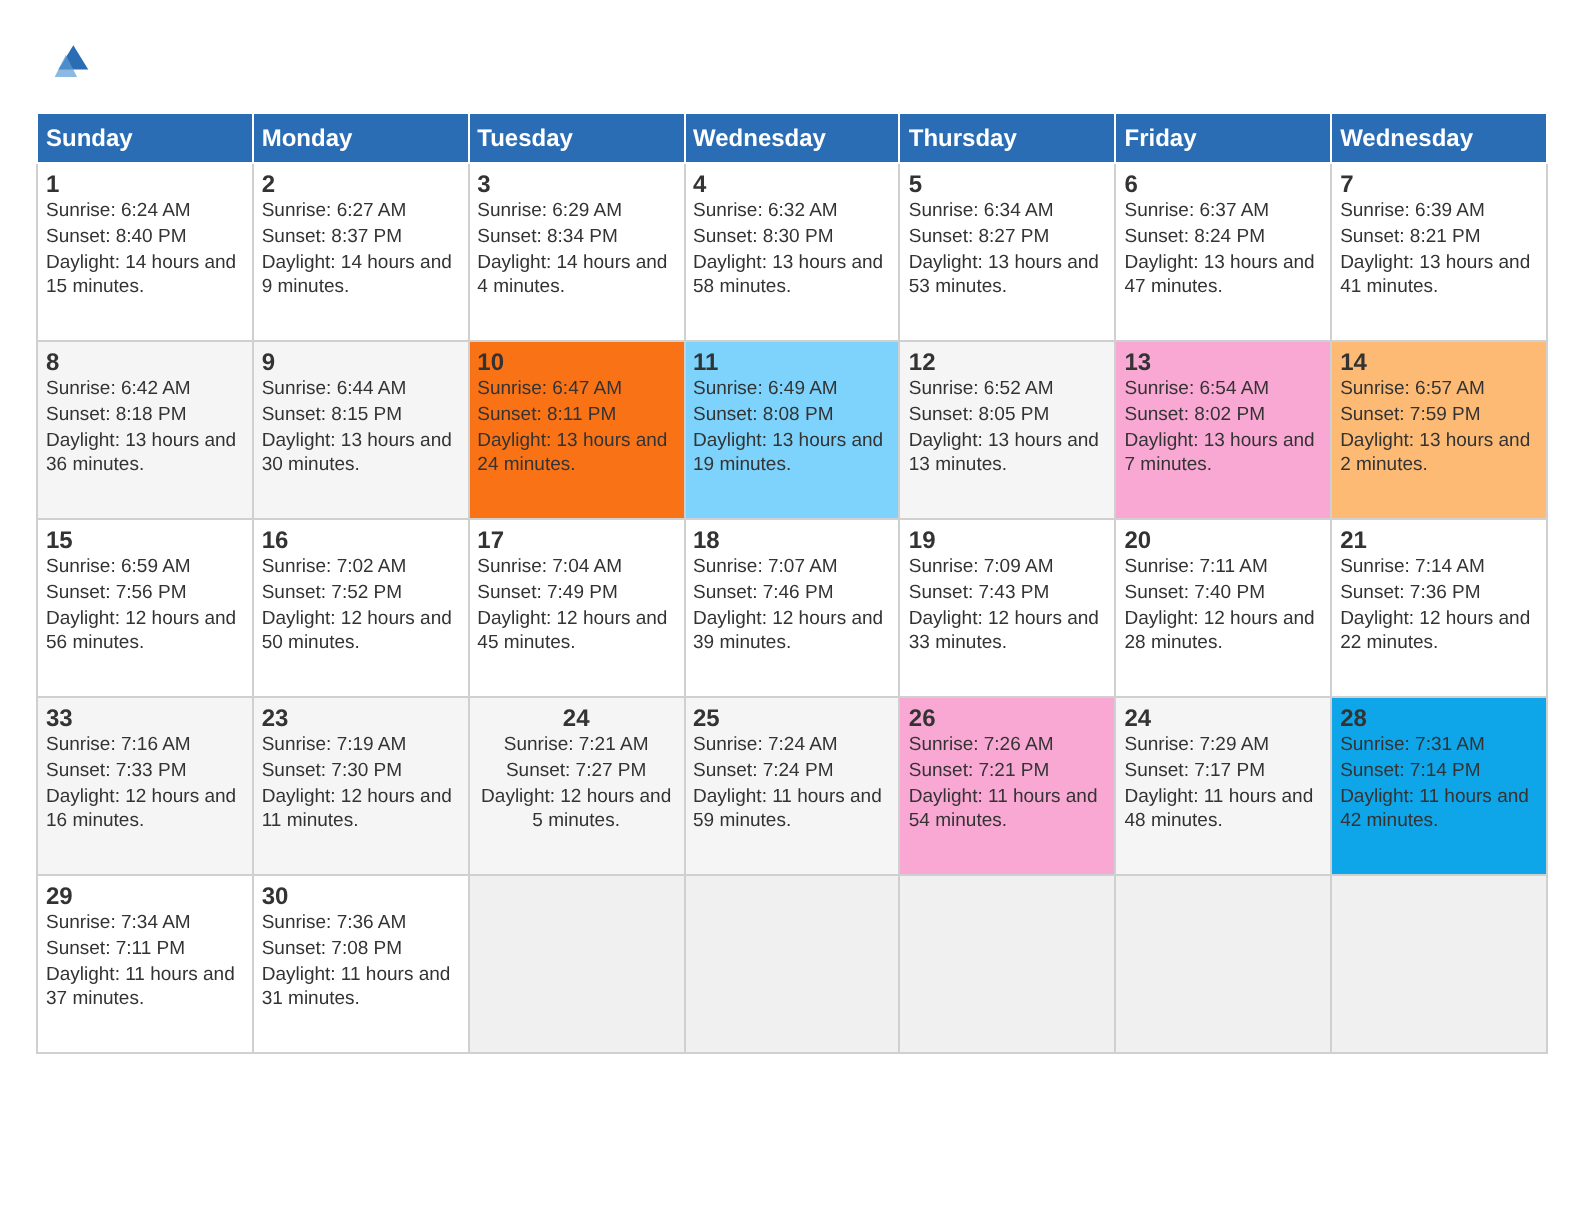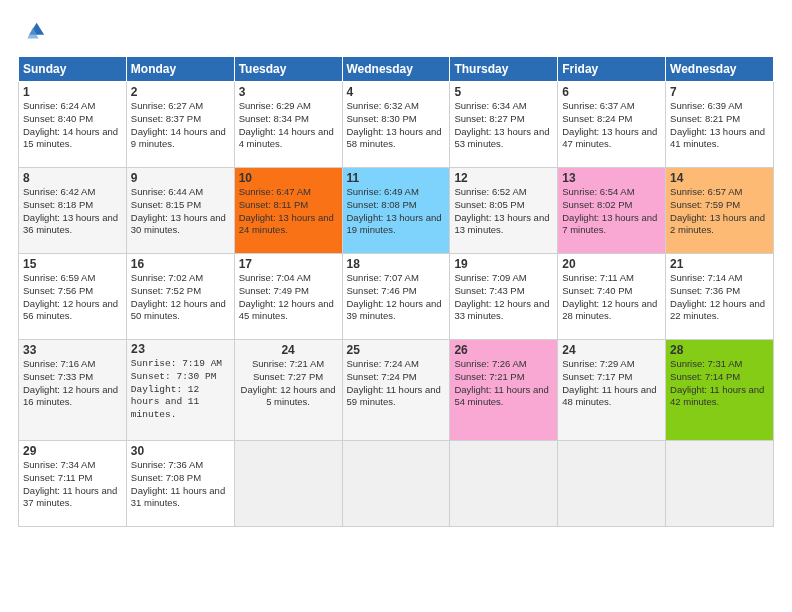--- a/index.html
+++ b/index.html
@@ -223,41 +223,41 @@
           <td>
             <span class="day-num">21</span>
             <div class="cell-content">Sunrise: 7:14 AM<br>Sunset: 7:36 PM<br>Daylight: 12 hours and 22 minutes.</div>
           </td>
         </tr>
         <tr>
           <td style="background: rgb(245, 245, 245);">
             <span class="day-num">33</span>
             <div class="cell-content">Sunrise: 7:16 AM<br>Sunset: 7:33 PM<br>Daylight: 12 hours and 16 minutes.</div>
           </td>
-          <td style="background: rgb(245, 245, 245); font-family: Liberation Mono, monospace;">
+          <td style="background: rgb(245, 245, 245);">
             <span class="day-num">23</span>
             <div class="cell-content">Sunrise: 7:19 AM<br>Sunset: 7:30 PM<br>Daylight: 12 hours and 11 minutes.</div>
           </td>
           <td style="background: rgb(245, 245, 245); text-align: center;">
             <span class="day-num">24</span>
             <div class="cell-content">Sunrise: 7:21 AM<br>Sunset: 7:27 PM<br>Daylight: 12 hours and 5 minutes.</div>
           </td>
           <td style="background: rgb(245, 245, 245);">
             <span class="day-num">25</span>
             <div class="cell-content">Sunrise: 7:24 AM<br>Sunset: 7:24 PM<br>Daylight: 11 hours and 59 minutes.</div>
           </td>
           <td style="background: #f9a8d4;">
             <span class="day-num">26</span>
             <div class="cell-content">Sunrise: 7:26 AM<br>Sunset: 7:21 PM<br>Daylight: 11 hours and 54 minutes.</div>
           </td>
           <td style="background: rgb(245, 245, 245);">
             <span class="day-num">24</span>
             <div class="cell-content">Sunrise: 7:29 AM<br>Sunset: 7:17 PM<br>Daylight: 11 hours and 48 minutes.</div>
           </td>
-          <td style="background: #84cc16; margin-left: 36px;">
+          <td style="background: #0ea5e9; margin-left: 36px;">
             <span class="day-num">28</span>
             <div class="cell-content">Sunrise: 7:31 AM<br>Sunset: 7:14 PM<br>Daylight: 11 hours and 42 minutes.</div>
           </td>
         </tr>
         <tr>
           <td>
             <span class="day-num">29</span>
             <div class="cell-content">Sunrise: 7:34 AM<br>Sunset: 7:11 PM<br>Daylight: 11 hours and 37 minutes.</div>
           </td>
           <td>

